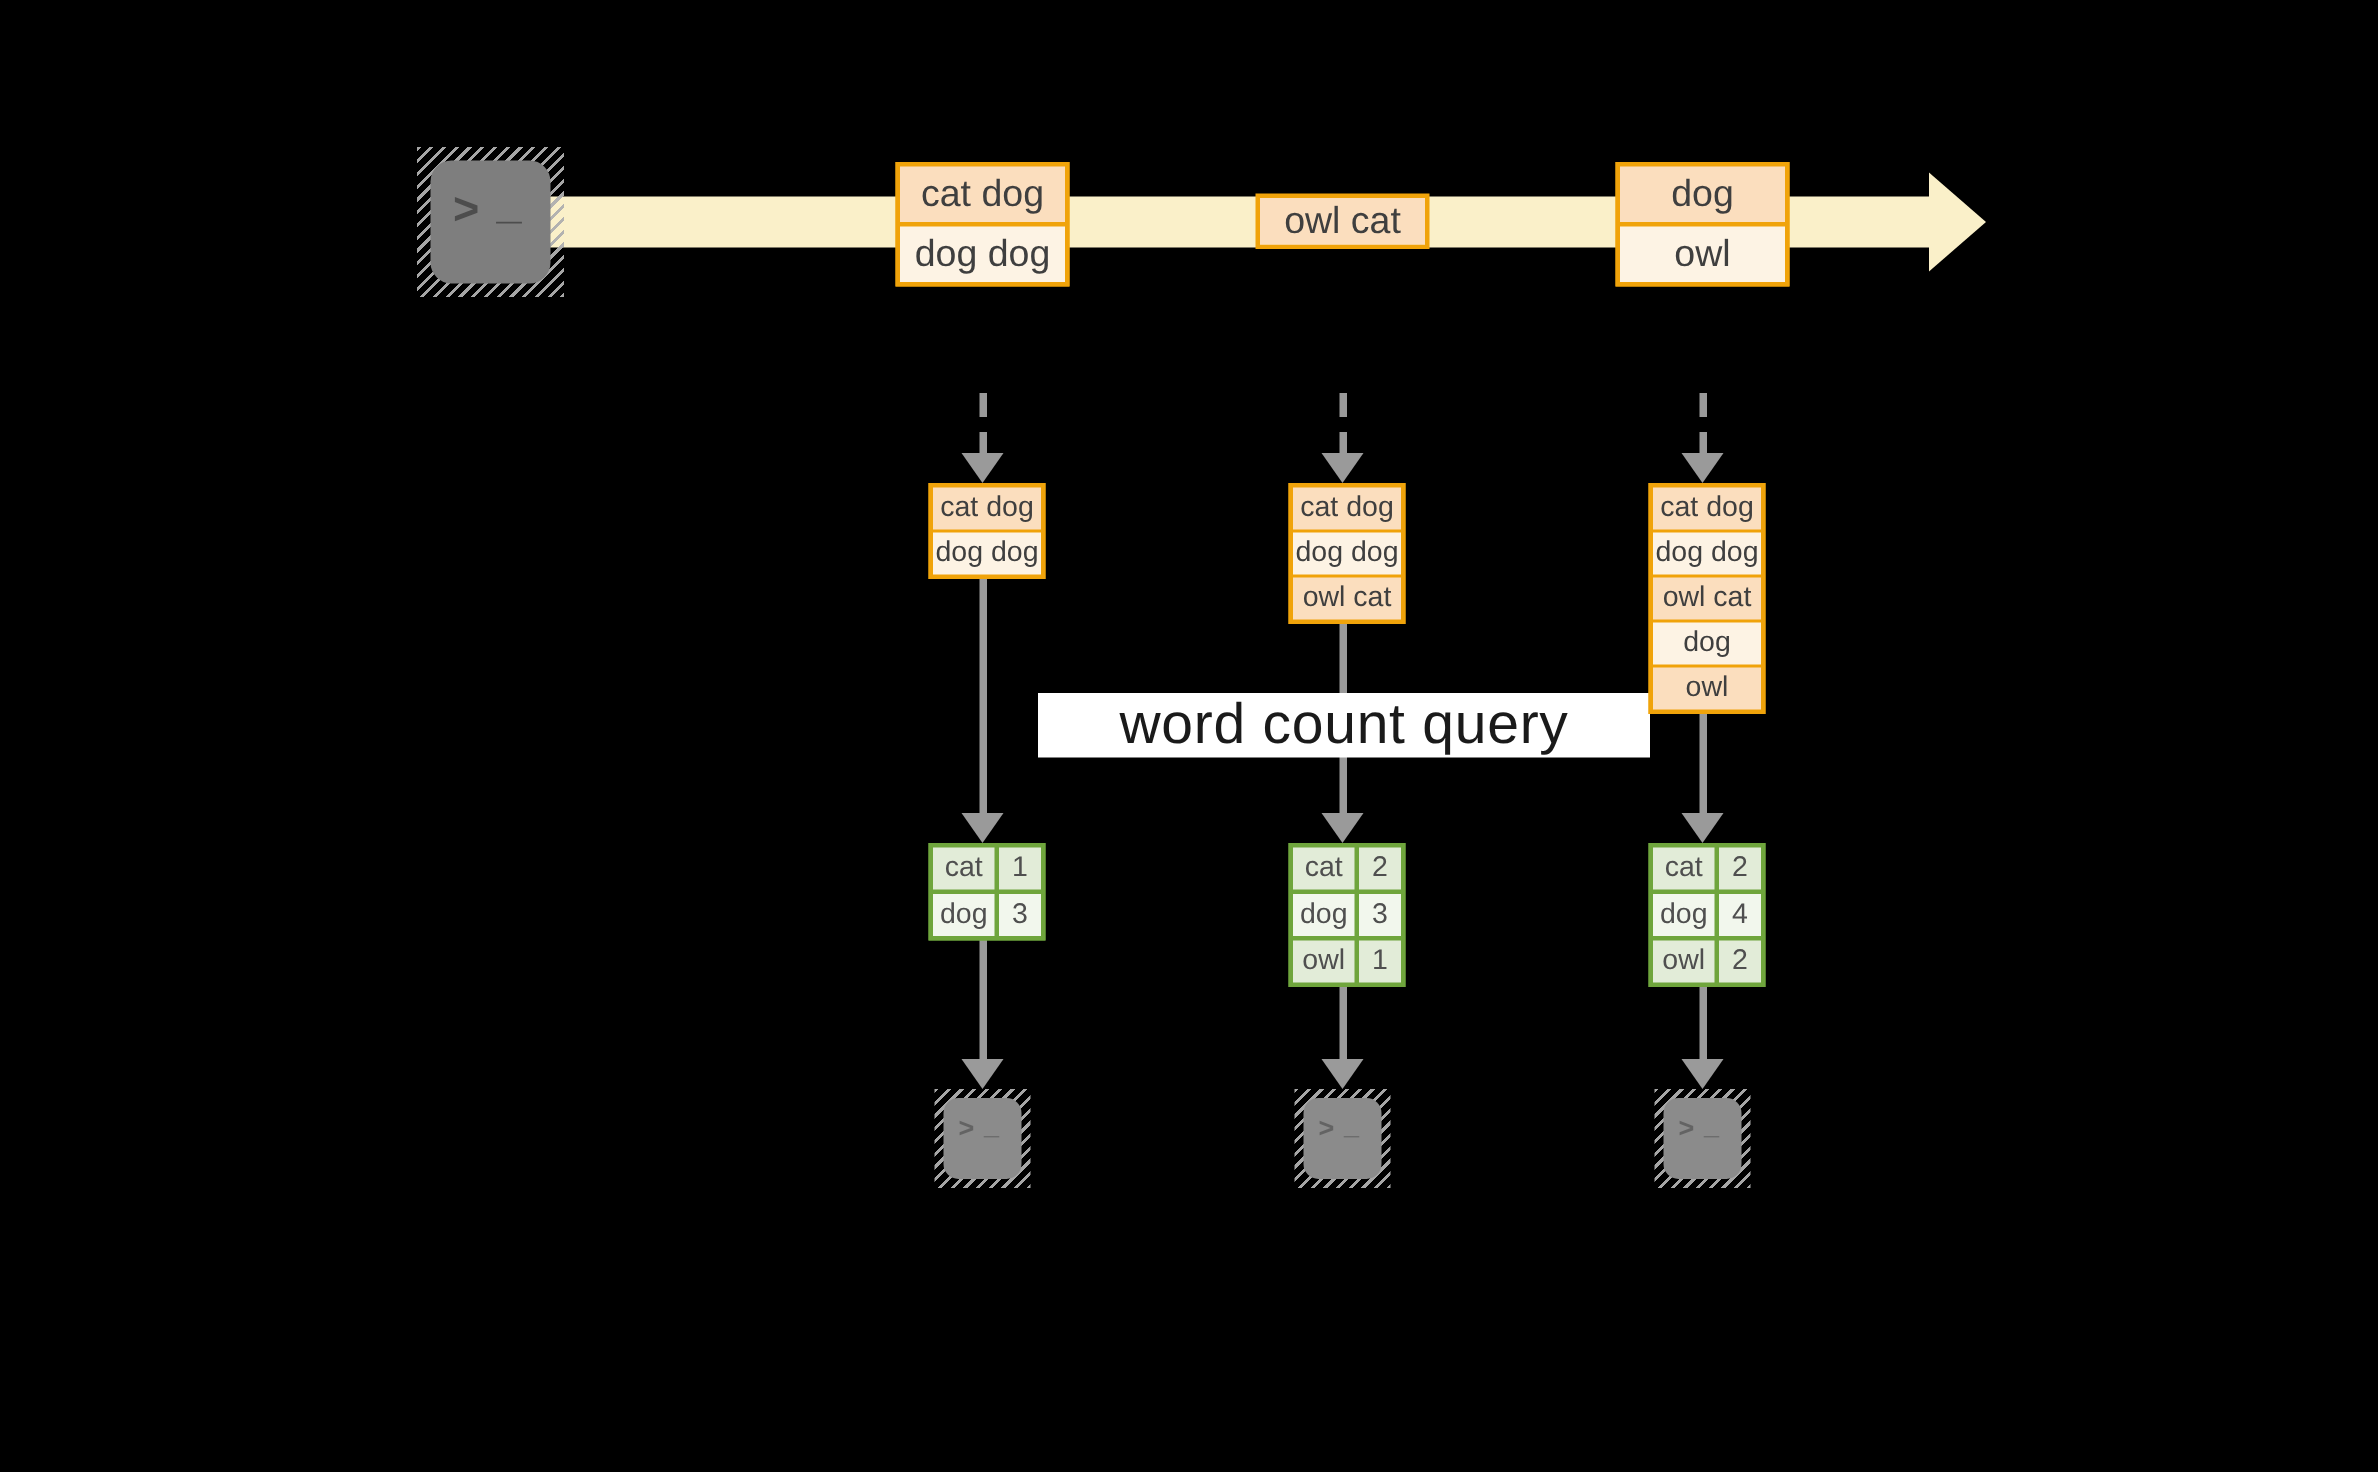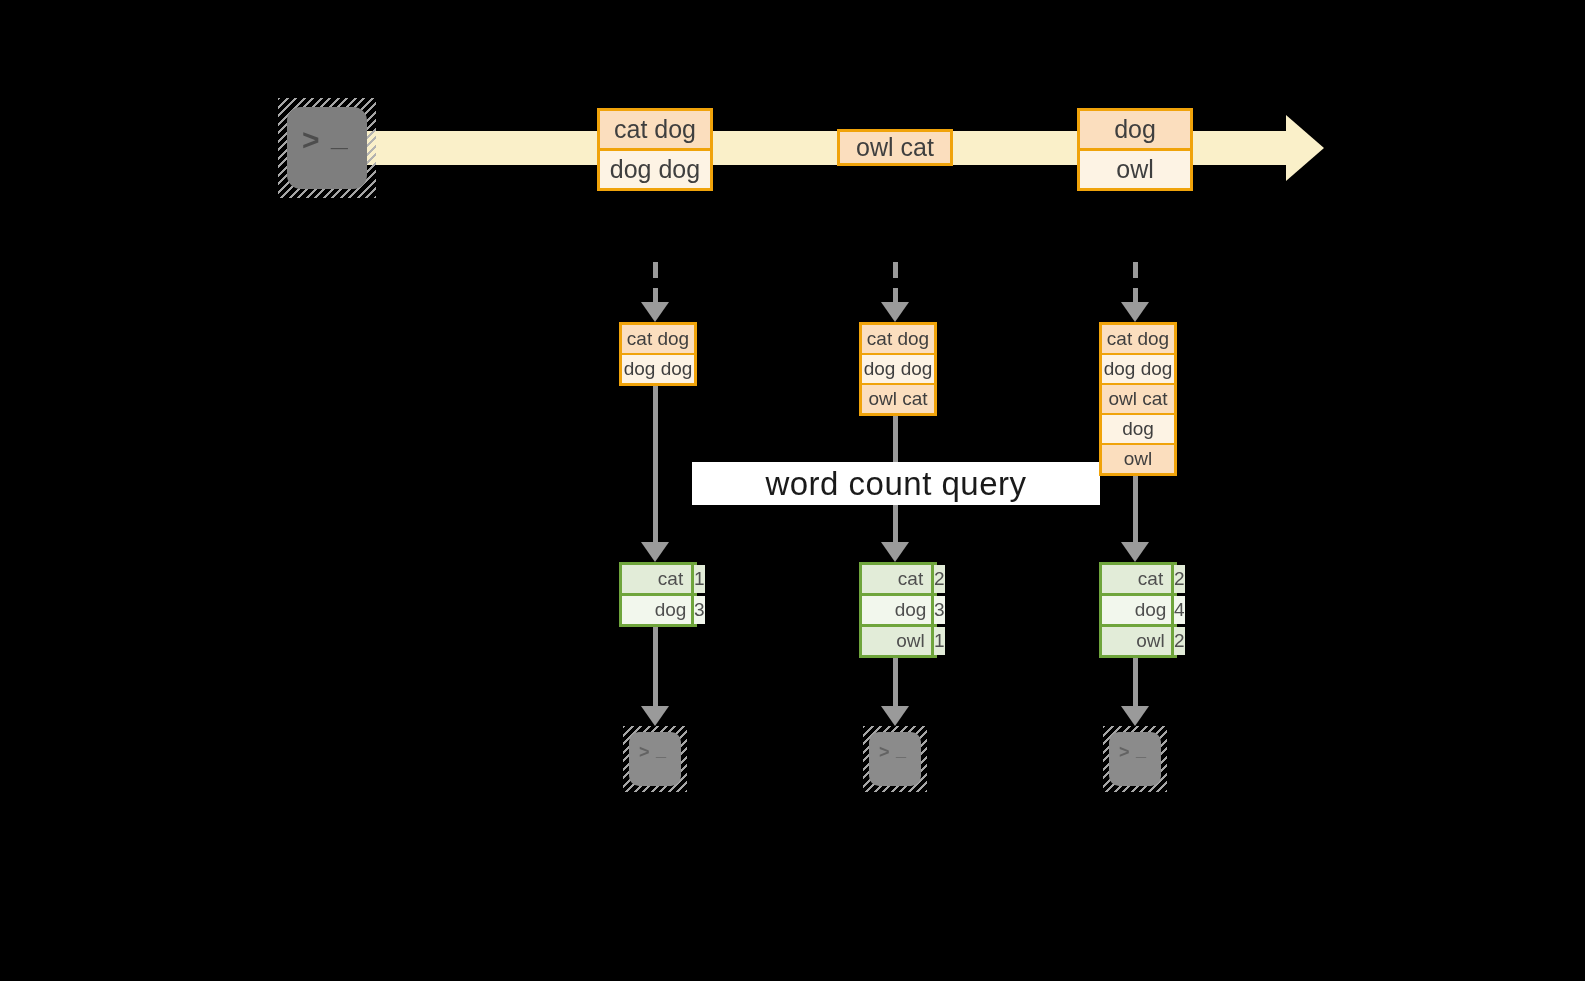--- a/index.html
+++ b/index.html
@@ -34,21 +34,21 @@
   .event-1{left:837px;top:129px;}
   .event-2{left:1077px;top:108px;}
   .ecell{height:37px;display:flex;align-items:center;justify-content:center;font-size:25px;color:var(--tdark);}
   .event-1 .ecell{height:31px;}
   .peach{background:var(--peach);}
   .cream{background:var(--cream);text-align:center;}
 
   
   .query-band{position:absolute;left:692px;top:462px;width:408px;height:43px;background:var(--qbg);z-index:2;
     display:flex;align-items:center;justify-content:center;}
-  .query-band span{font-size:33px;color:#1A1A1A;letter-spacing:.5px;}
+  .query-band span{font-size:38px;color:#1A1A1A;letter-spacing:.5px;}
 
   
   .col{position:absolute;top:240px;width:130px;height:620px;}
   .col-0{left:590px;} .col-1{left:830px;} .col-2{left:1070px;}
 
   .dash-line{position:absolute;left:calc(50% - 2.5px);top:22px;width:5px;height:42px;
     background:repeating-linear-gradient(180deg,var(--agray) 0 16px,transparent 16px 26px);}
   .vline{position:absolute;left:calc(50% - 2.5px);width:5px;background:var(--agray);}
   .vl-mid{top:130px;height:174px;}
   .vl-bot{top:380px;height:90px;}
@@ -56,21 +56,21 @@
     border-left:14px solid transparent;border-right:14px solid transparent;border-top:20px solid var(--agray);}
   .ah-buffer{top:62px;} .ah-table{top:302px;} .ah-sink{top:466px;}
 
   .buffer{position:absolute;left:calc(50% - 36px);top:82px;width:72px;border:3px solid var(--amber);
     background:var(--amber);display:flex;flex-direction:column;gap:2px;z-index:2;}
   .bcell{height:28px;display:flex;align-items:center;justify-content:center;font-size:19px;color:var(--tdark);}
 
   .wtable{position:absolute;left:calc(50% - 36px);top:322px;width:72px;border:3px solid var(--green);
     background:var(--green);display:flex;flex-direction:column;gap:3px;z-index:2;}
   .trow{display:flex;gap:3px;height:28px;}
-  .trow .w{flex:0 0 41px;display:flex;align-items:center;justify-content:center;font-size:19px;color:#4F4F4F;padding-left:28px;}
+  .trow .w{flex:0 0 41px;display:flex;align-items:center;justify-content:center;font-size:19px;color:#4F4F4F;}
   .trow .c{flex:1;display:flex;align-items:center;justify-content:center;font-size:19px;color:#4F4F4F;}
   .g1 .w,.g1 .c{background:var(--grow);}
   .g2 .w,.g2 .c{background:var(--growalt);}
 </style>
 </head>
 <body>
 
 <div class="canvas">
 
   <div class="stream-band"></div>

